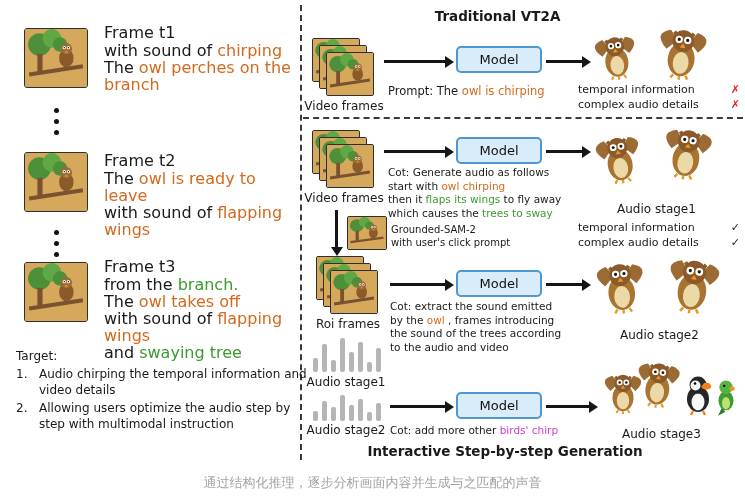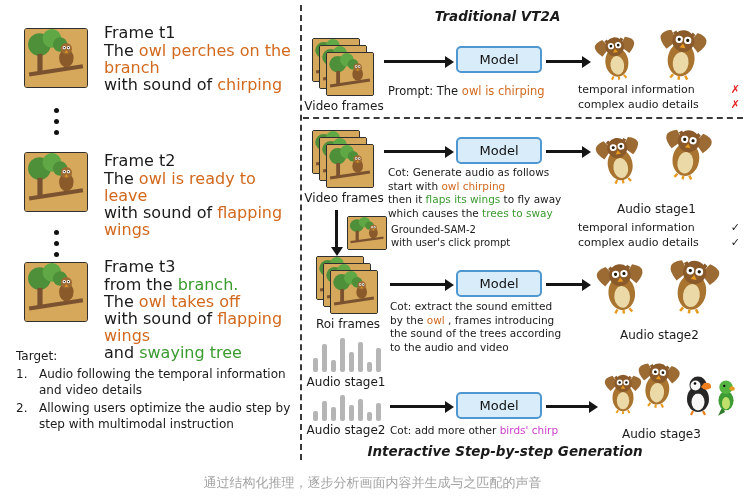--- a/index.html
+++ b/index.html
@@ -54,21 +54,21 @@
   .ad{ position:absolute; width:3px; background:#151515; }
   .ad::after{ content:""; position:absolute; bottom:-8px; left:50%; transform:translateX(-50%);
     border-top:9px solid #151515; border-left:6px solid transparent; border-right:6px solid transparent; }
 
   
   .lbl{ position:absolute; font-size:12px; }
   .ctr{ text-align:center; }
   .prompt{ position:absolute; font-size:11.5px; }
   .cot{ position:absolute; font-size:10.5px; line-height:13.5px; }
   .tiny{ position:absolute; font-size:10px; line-height:12.5px; }
-  .sec-title{ position:absolute; font-weight:bold; font-style:italic; font-size:13.5px; text-align:center; }
+  .sec-title{ position:absolute; font-weight:bold; font-size:13.5px; text-align:center; }
 
   
   .checks{ position:absolute; width:162px; font-size:11px; }
   .crow{ display:flex; justify-content:space-between; line-height:15px; }
   .checks .mark{ font-weight:bold; }
   .checks-bad .mark{ color:var(--red,#e11d1d); }
   .checks-good .mark{ color:#222; }
 
   
   .wave{ position:absolute; display:flex; align-items:flex-end; gap:4px; }
@@ -143,22 +143,22 @@
   <div class="hline"></div>
 
   <div class="abs bigthumb" style="left:24px;top:28px">
     <svg viewBox="0 0 60 56" preserveAspectRatio="none">
         <use href="#sym-scene" xlink:href="#sym-scene"></use>
       </svg>
   </div>
   <div class="abs ftext" style="left:104px;top:24px">
     <div class="ftitle">Frame t1</div>
     <div>
+        <div class="tline"><span>with sound of </span><span class="c-orange">chirping</span></div>
         <div class="tline"><span>The </span><span class="c-orange">owl perches on the branch</span></div>
-        <div class="tline"><span>with sound of </span><span class="c-orange">chirping</span></div>
       </div>
   </div>
   <div class="abs vdots" style="left:54px;top:102px">
       <i></i>
       <i></i>
       <i></i>
     </div>
 
   <div class="abs bigthumb" style="left:24px;top:152px">
     <svg viewBox="0 0 60 56" preserveAspectRatio="none">
@@ -190,21 +190,21 @@
         <div class="tline"><span>The </span><span class="c-orange">owl takes off</span></div>
         <div class="tline"><span>with sound of </span><span class="c-orange">flapping wings</span></div>
         <div class="tline"><span>and </span><span class="c-green">swaying tree</span></div>
       </div>
   </div>
 
   <div class="abs target" style="left:16px;top:348px">
     <div>Target:</div>
     <div class="titem">
       <span class="tnum">1.</span>
-      <span>Audio following the temporal information and video details</span>
+      <span>Audio chirping the temporal information and video details</span>
     </div>
     <div class="titem">
       <span class="tnum">2.</span>
       <span>Allowing users optimize the audio step by step with multimodal instruction</span>
     </div>
   </div>
 
   <div class="sec-title" style="left:390px;top:8px;width:215px">Traditional VT2A</div>
 
   <div class="abs stack" style="left:312px;top:38px">

